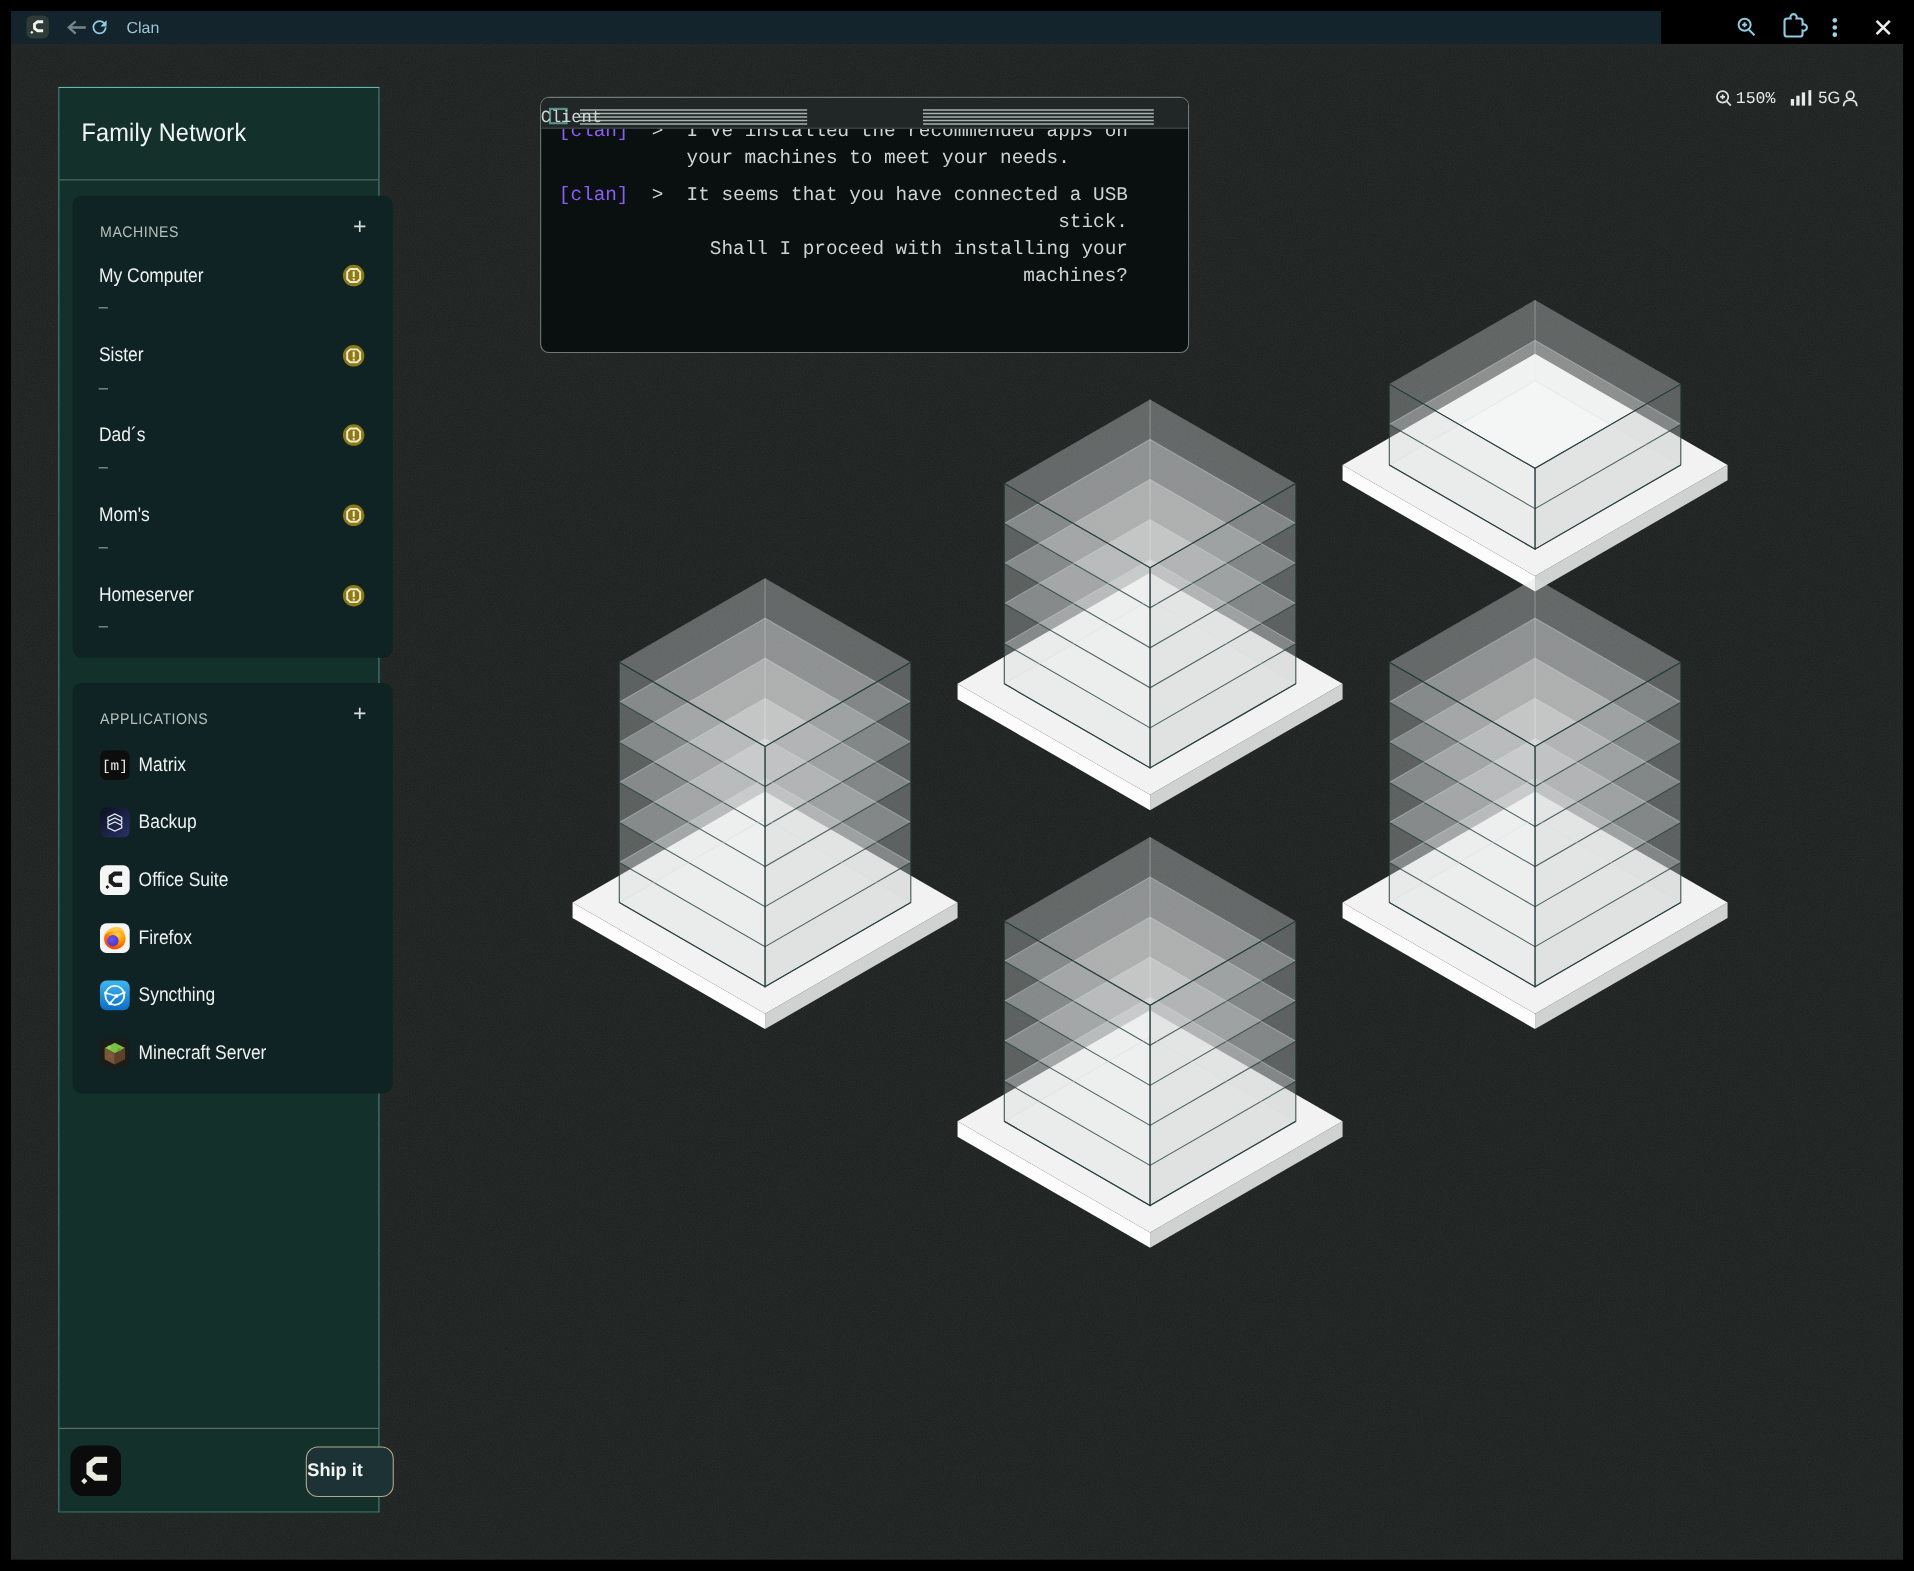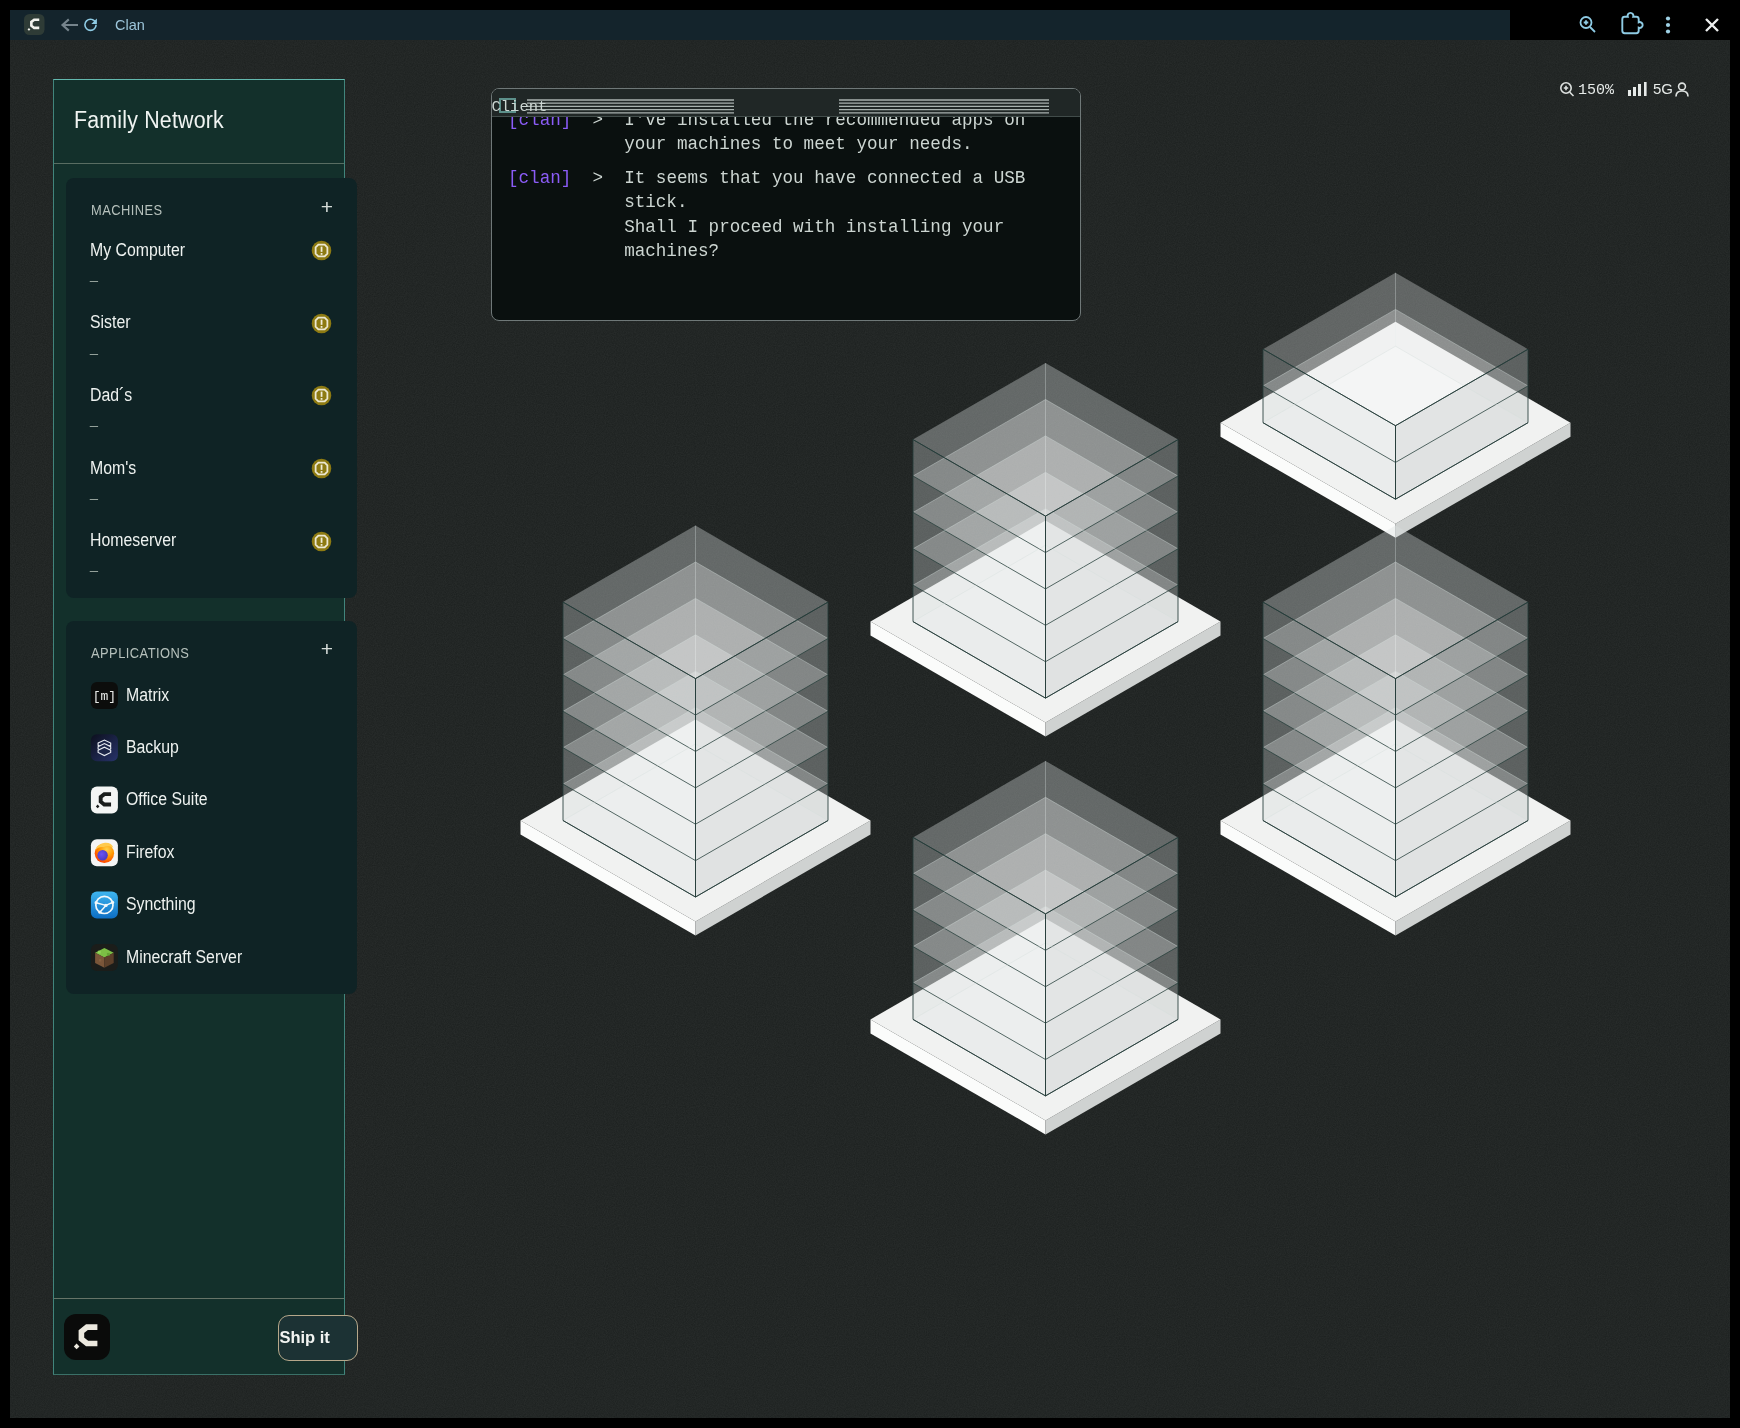--- a/index.html
+++ b/index.html
@@ -31,21 +31,21 @@
   background:#0a100f; border:1px solid #6f7878; border-radius:8px; overflow:hidden; }
 #tbar { position:absolute; left:0; top:0; width:100%; height:28.4px; background:#202726;
   border-bottom:1px solid #414c4a; }
 #tbox { position:absolute; left:7.7px; top:8.6px; width:17px; height:15.7px;
   border:2px solid #5c908a; }
 .stripes { position:absolute; top:9.8px; height:16px; }
 #ttitle { position:absolute; left:0; right:0; top:4px; height:28px; text-align:left;
   font-family:"Liberation Mono", monospace; font-size:15.5px; color:#ccd6d2; line-height:29px; }
 #tbody { position:absolute; left:16.5px; top:18.7px; font-family:"Liberation Mono", monospace;
   font-size:17.6px; line-height:24.4px; color:#ccd5d1; white-space:pre; }
-#tbody .p2 { margin-top:9.4px; }
+#tbody .p2 { margin-top:9.4px;text-align:right; }
 .gr { color:#8b5cf6; }
 #status { position:absolute; left:1548px; top:40px; width:165px; height:20px; }
 </style></head>
 <body>
 <div id="topbar">
   <svg width="1720" height="30" viewBox="0 0 1720 30">
     <rect x="14" y="4" width="20.5" height="21" rx="5.5" fill="#2e3b36"></rect>
     <path d="M 27.95 9.75 H 24.15 L 21.35 11.97 V 15.69 L 24.15 17.91 H 27.95" fill="none" stroke="#f2f2ee" stroke-width="2.60" stroke-linecap="square" stroke-linejoin="miter"></path>
       <path d="M 17.55 19.40 L 18.96 18.00 L 20.36 19.40 L 18.96 20.80 Z" fill="#f2f2ee"></path>
     <path d="M 68 15 H 52.5 M 58.8 9.4 l -6.3 5.6 l 6.3 5.6" stroke="#76848c" stroke-width="2.1" fill="none"></path>

